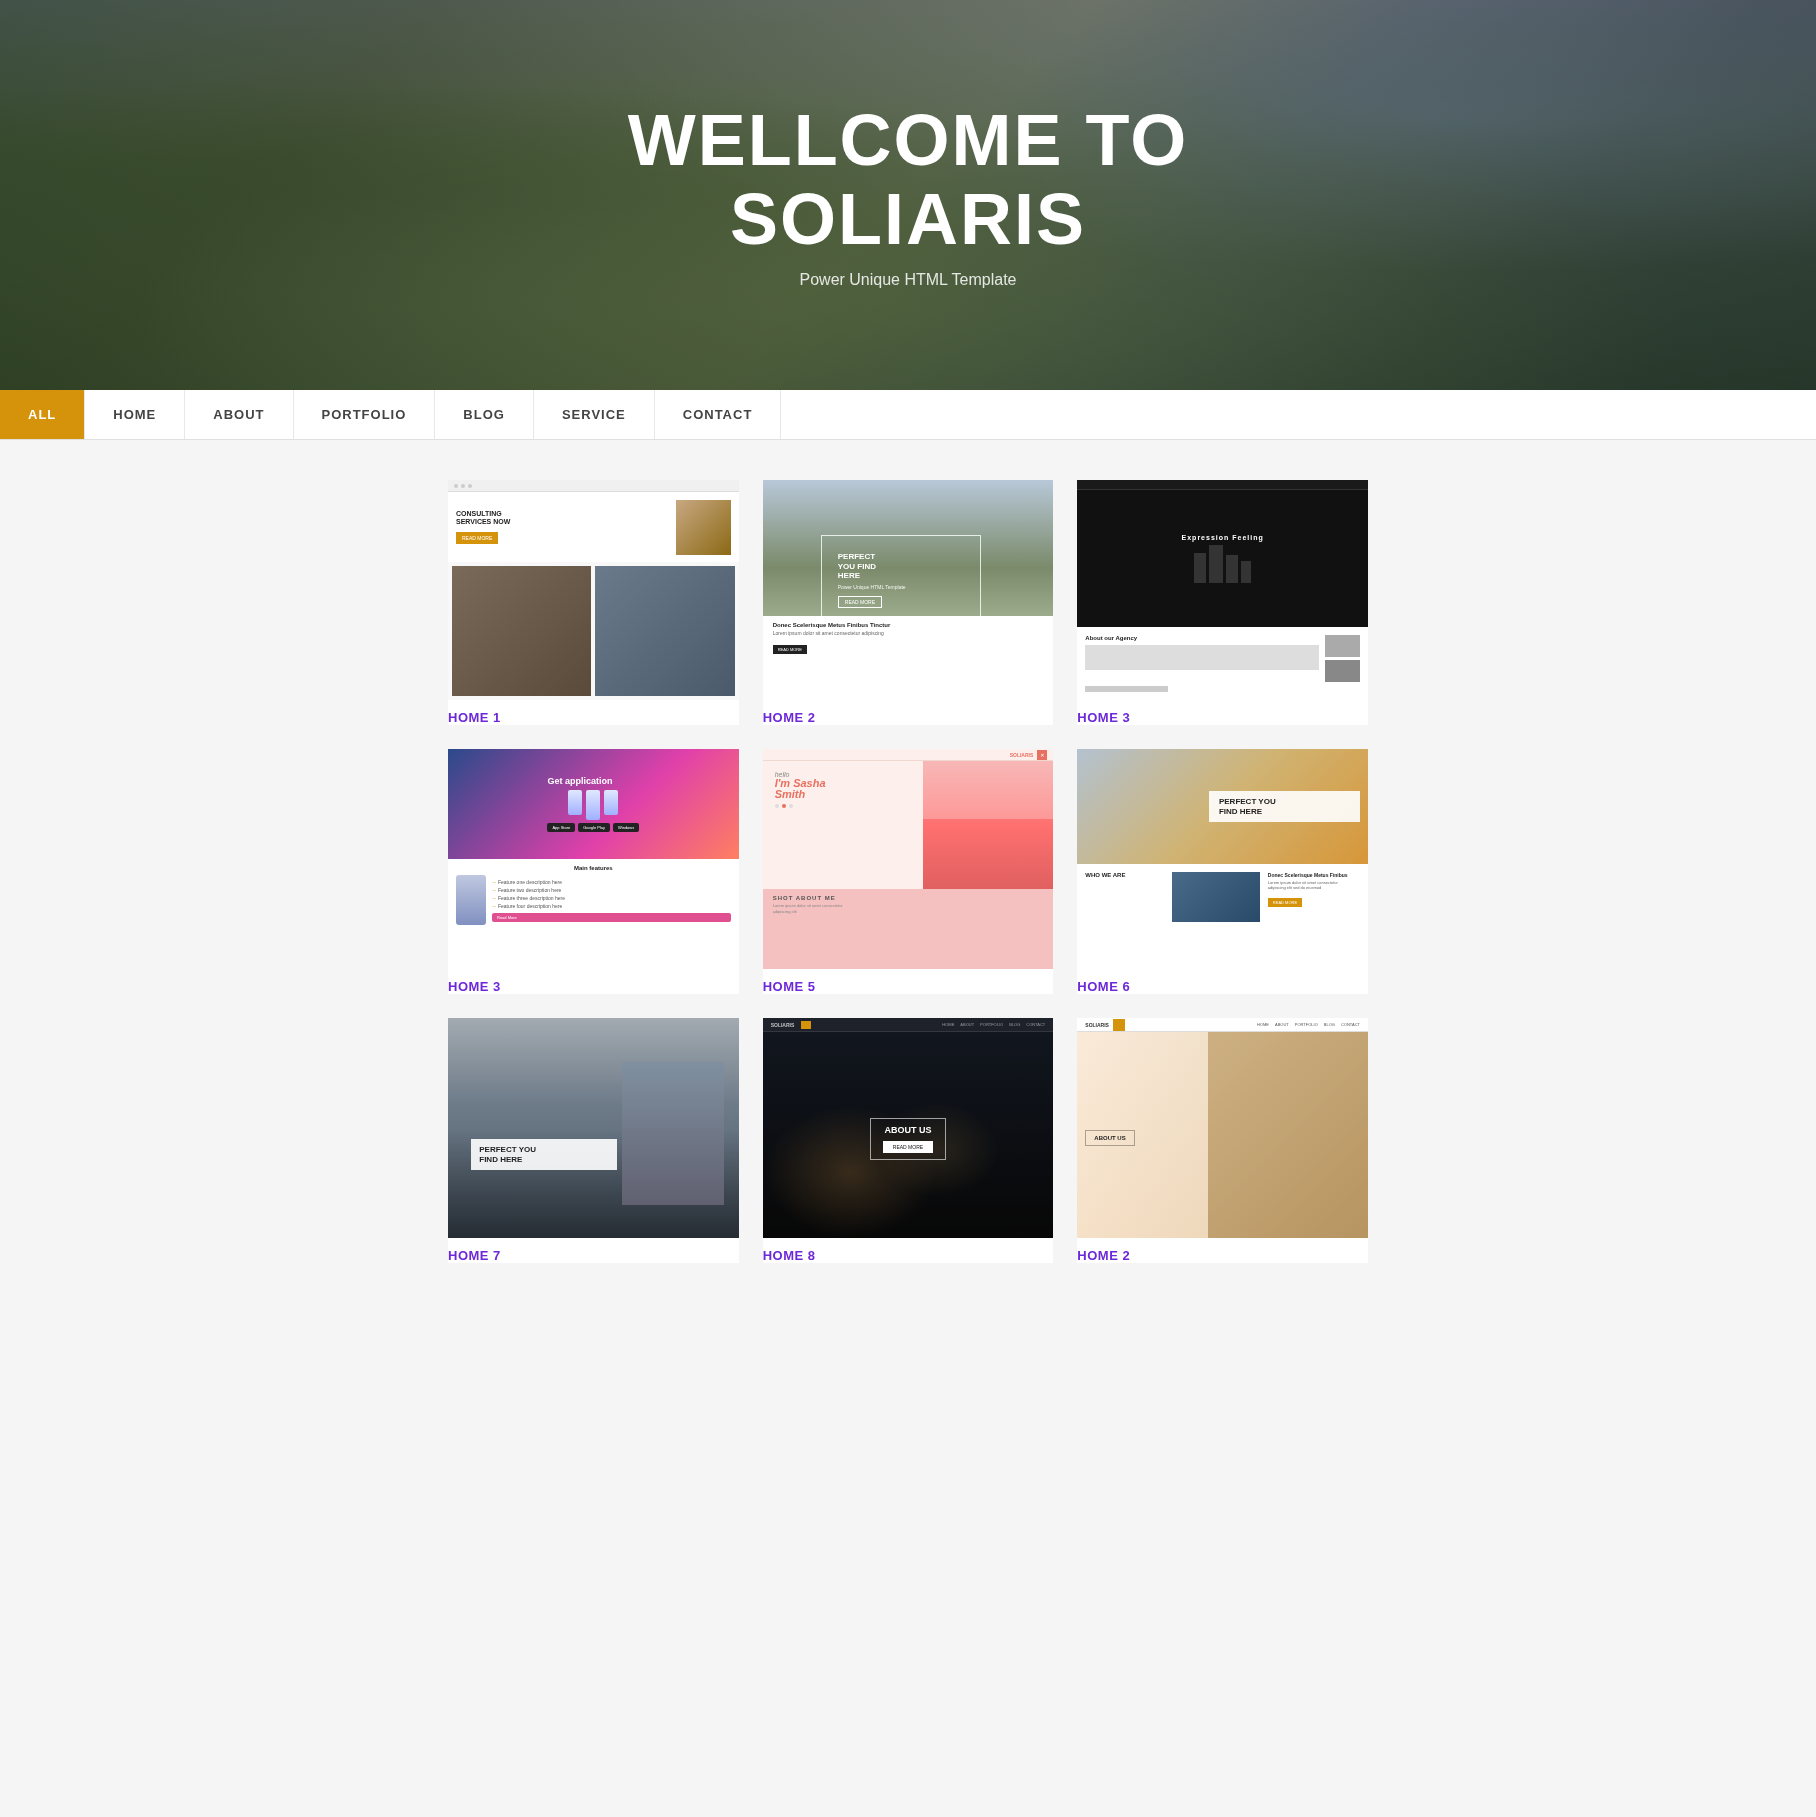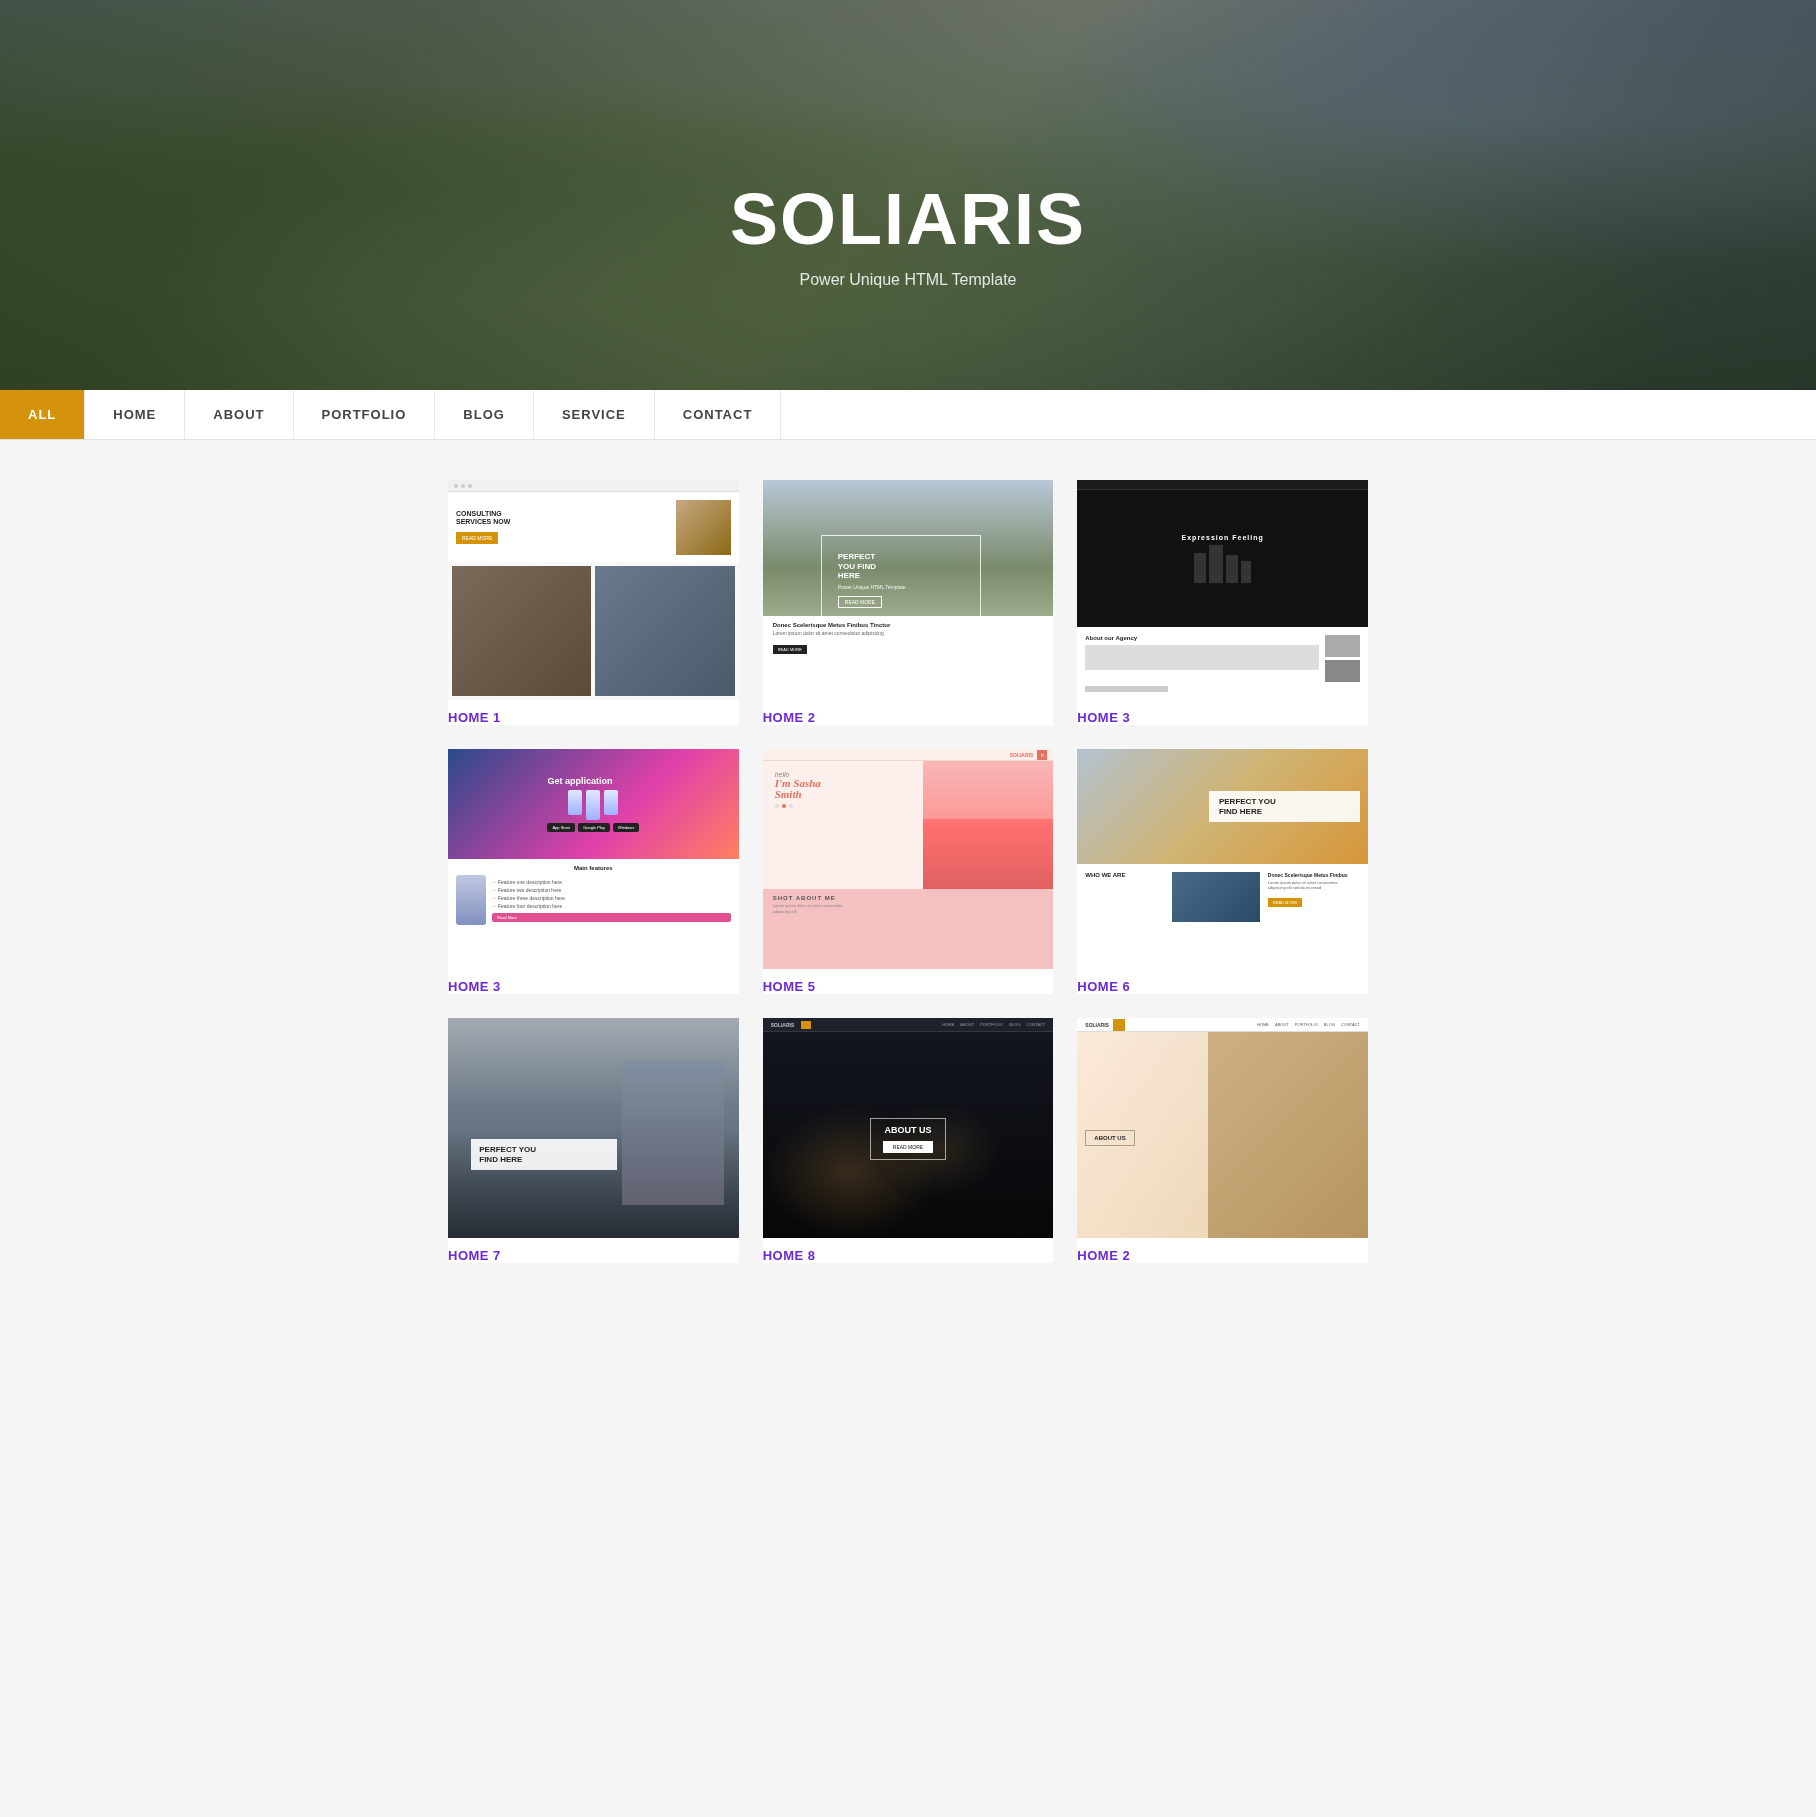--- a/index.html
+++ b/index.html
@@ -167,21 +167,21 @@
 
     
     .t5 { background: #fdf0ec; display: flex; flex-direction: column; }
     .t5-top { height: 12px; background: #fdf0ec; border-bottom: 1px solid #f0d8d0; display: flex; align-items: center; padding: 0 6px; gap: 4px; justify-content: flex-end; }
     .t5-logo { font-size: 5px; color: #e87060; font-weight: 700; }
     .t5-x { width: 10px; height: 10px; background: #e87060; display: flex; align-items: center; justify-content: center; }
     .t5-x span { color: #fff; font-size: 5px; }
     .t5-content { flex: 1; display: flex; }
     .t5-left { width: 55%; padding: 10px 12px; }
     .t5-hi { font-size: 7px; color: #888; font-style: italic; }
-    .t5-name { font-size: 11px; font-weight: 900; color: #e87060; line-height: 1; font-style: italic; font-family: Liberation Serif, serif; }
+    .t5-name { font-size: 11px; font-weight: 900; color: #e87060; line-height: 1; font-style: italic; }
     .t5-dots { display: flex; gap: 3px; margin-top: 4px; }
     .t5-dot2 { width: 4px; height: 4px; border-radius: 50%; background: #ddd; }
     .t5-dot2.active { background: #e87060; }
     .t5-right { width: 45%; position: relative; overflow: hidden; }
     .t5-photo { width: 100%; height: 100%; background: linear-gradient(to bottom, #f5a0a0 0%, #ff7070 50%, #e06060 100%); }
     .t5-photo-overlay { position: absolute; top: 0; left: 0; right: 0; height: 45%; background: rgba(253,240,236,0.3); }
     .t5-bottom-strip { height: 80px; background: #f5c0c0; position: relative; }
     .t5-about { position: absolute; top: 6px; left: 10px; }
     .t5-about-title { font-size: 6px; font-weight: 700; color: #555; text-transform: uppercase; letter-spacing: 1px; }
     .t5-about-text { font-size: 4px; color: #888; margin-top: 2px; line-height: 1.4; width: 80%; }
@@ -241,21 +241,21 @@
     .t9-title9b { font-size: 6px; font-weight: 900; color: #222; }
     .t9-people { position: absolute; right: 0; top: 0; bottom: 0; width: 55%; background: linear-gradient(135deg, #d0b890, #b09060); overflow: hidden; }
     .t9-people-overlay { position: absolute; inset: 0; background: rgba(200,160,100,0.3); }
   </style>
 </head>
 <body>
 
 <div class="hero">
   <div class="hero-bg"></div>
   <div class="hero-title">
-    <br>
+    <span>WELLCOME TO</span><br>
     <span>SOLIARIS</span>
   </div>
   <div class="hero-subtitle">Power Unique HTML Template</div>
 </div>
 
 <nav class="nav">
   <div class="nav-item active">ALL</div>
   <div class="nav-item">HOME</div>
   <div class="nav-item">ABOUT</div>
   <div class="nav-item">PORTFOLIO</div>

